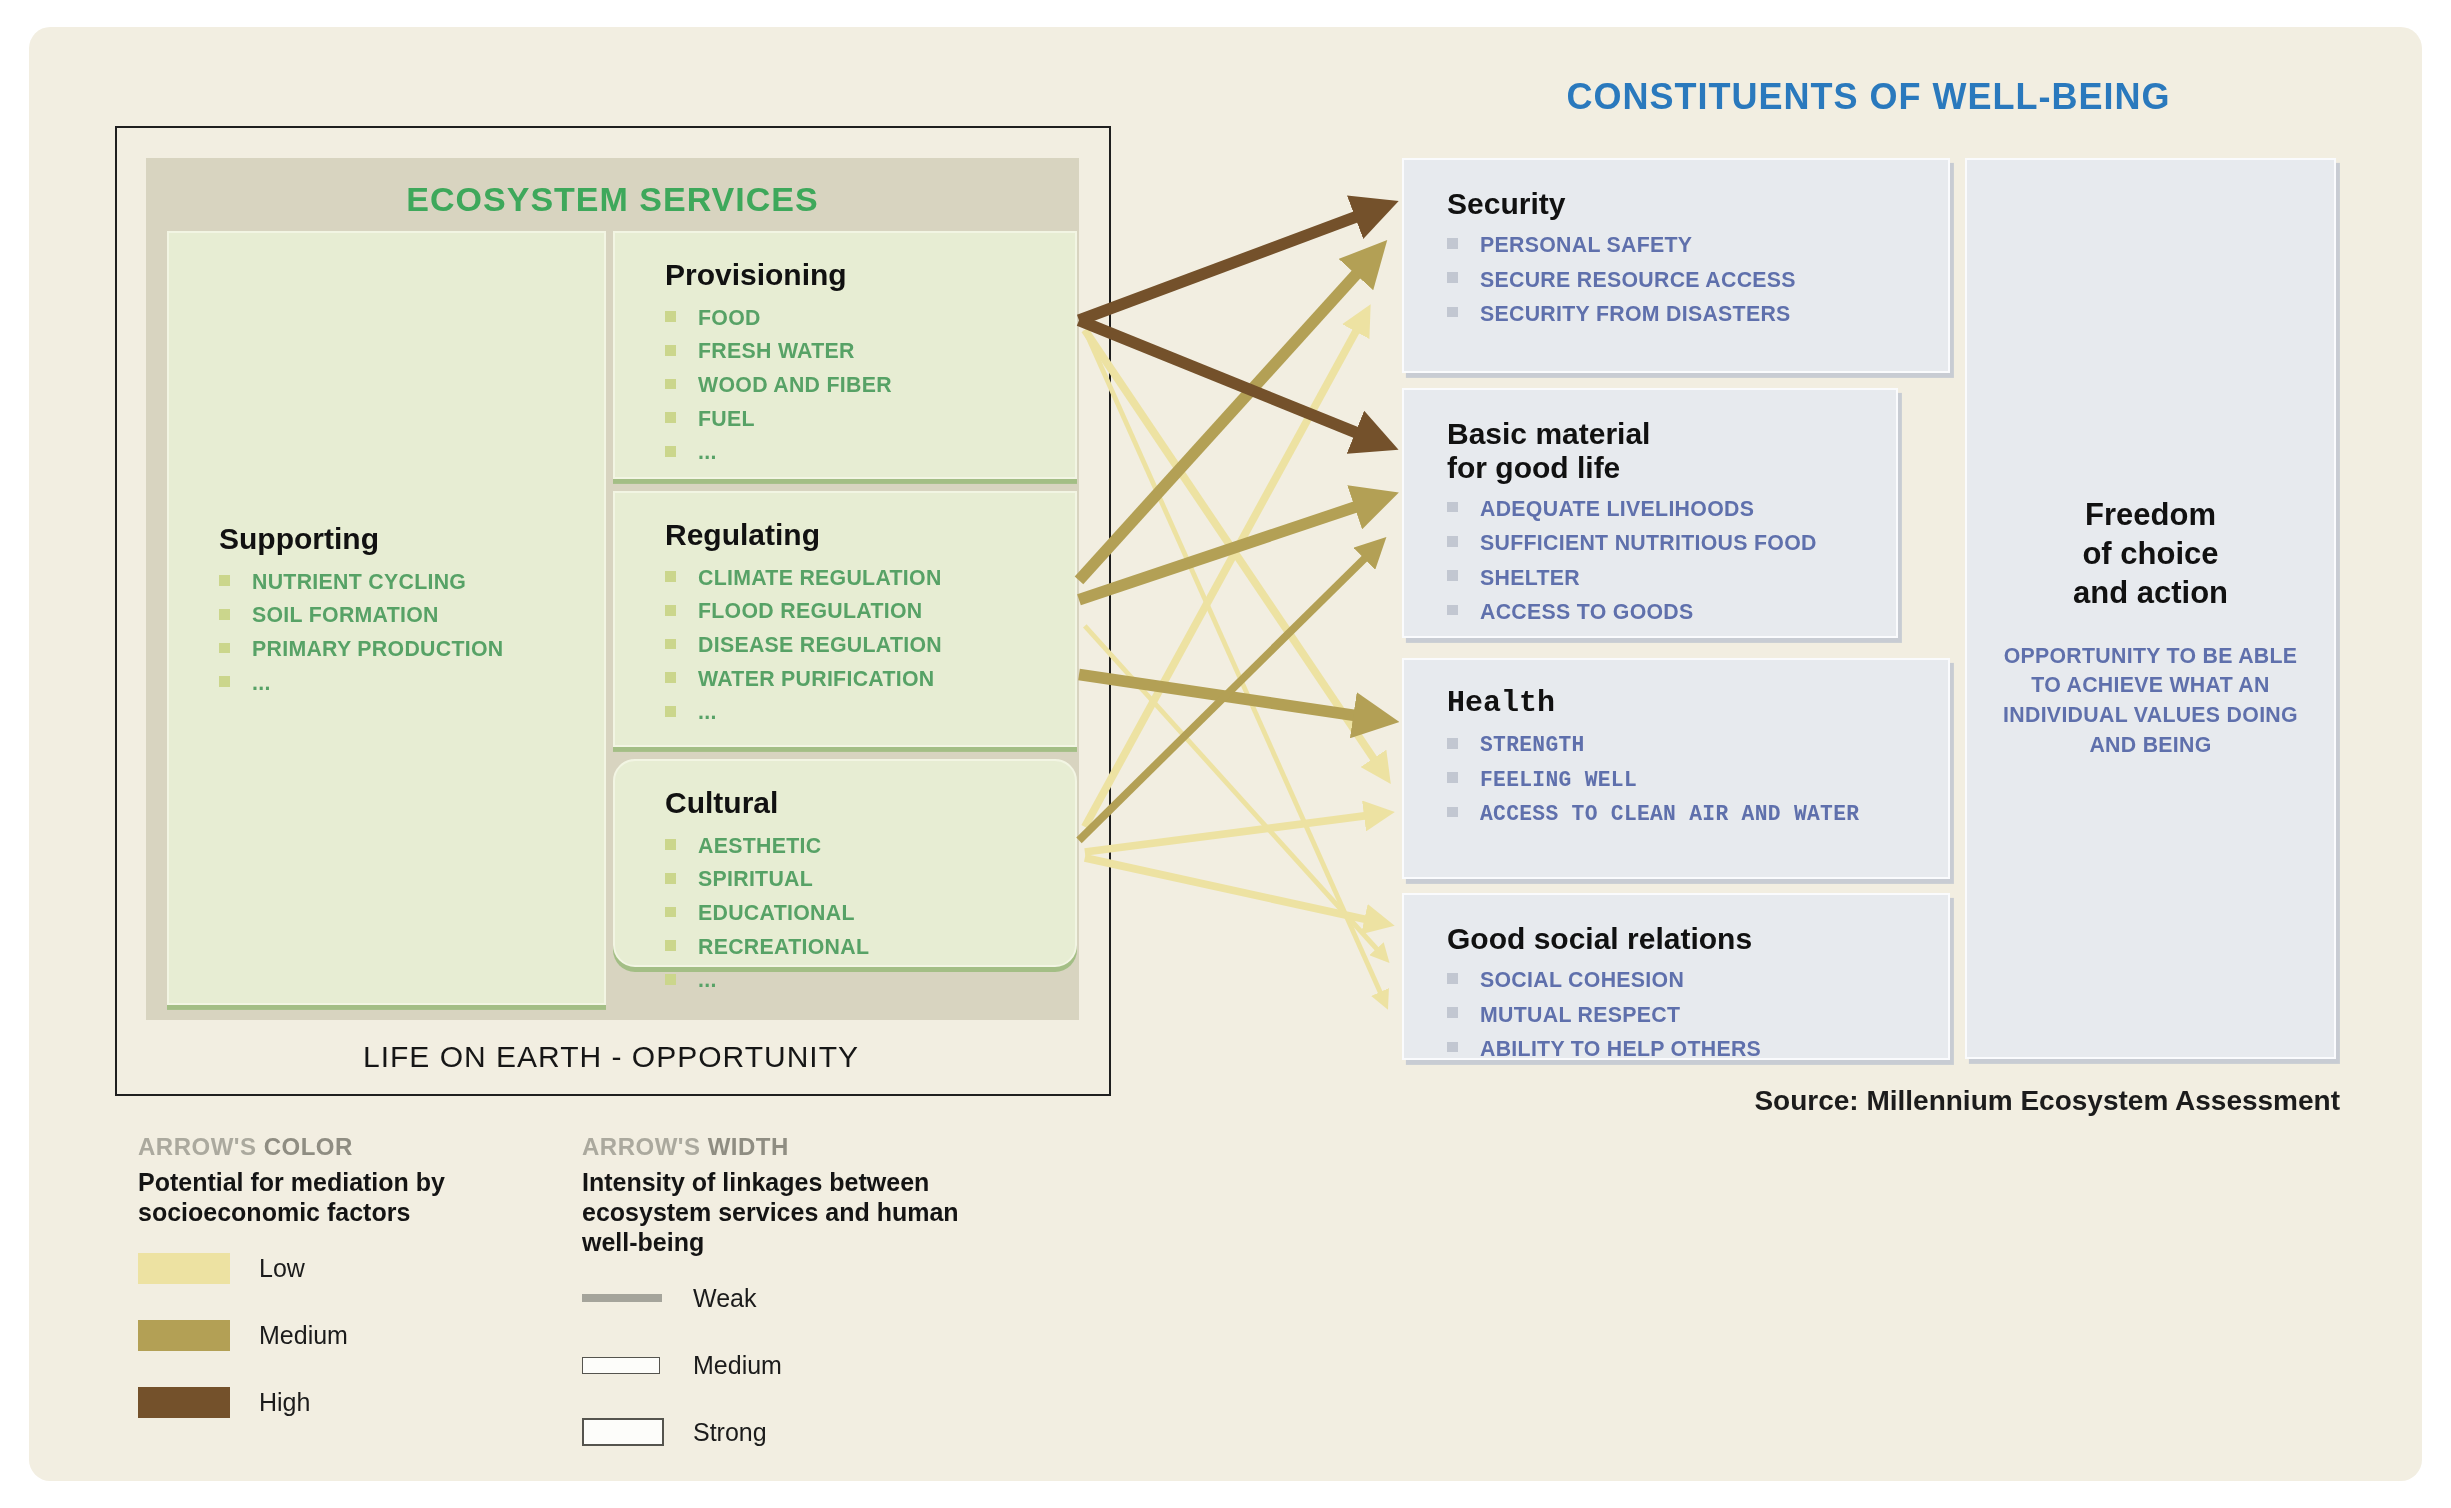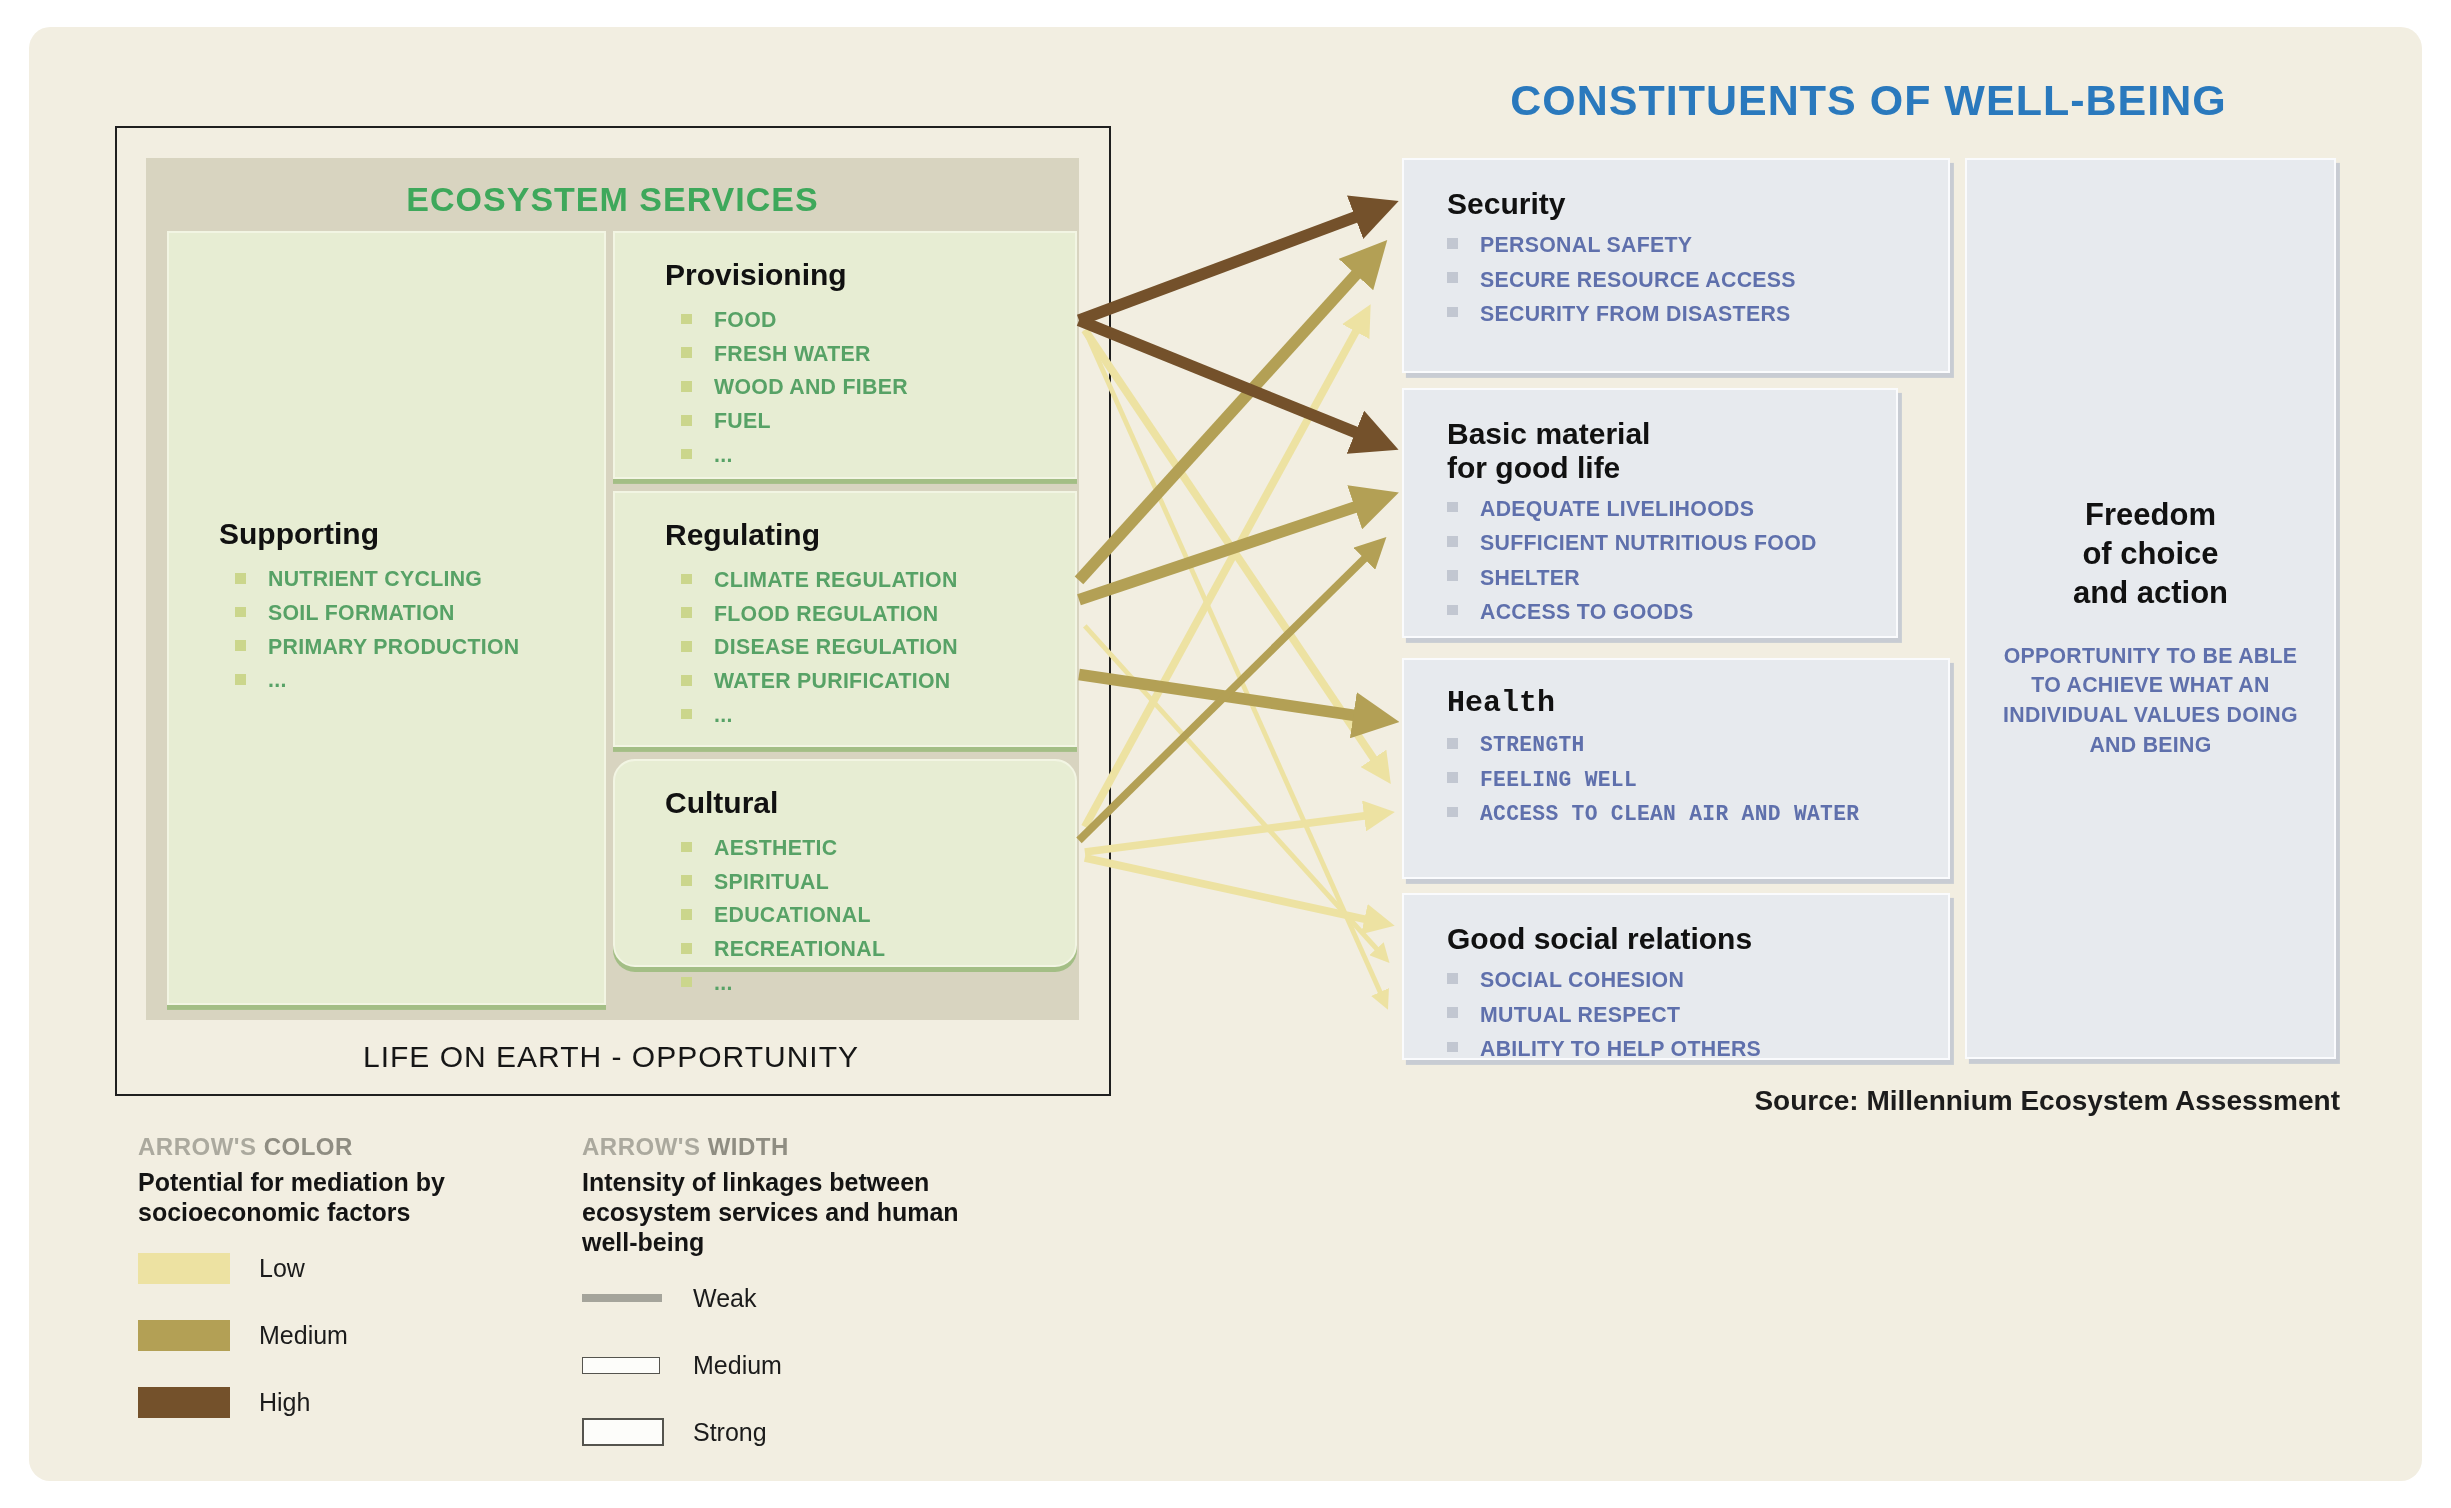--- a/index.html
+++ b/index.html
@@ -28,36 +28,36 @@
     position:absolute;background:#E7EDD3;border:2.9px solid #F2F5E3;
     box-shadow:0 4.9px 0 #A3BE85;box-sizing:border-box;
   }
   #box-supporting{left:167px;top:231px;width:439px;height:774px;display:flex;flex-direction:column;justify-content:center;}
   #box-provisioning{left:613px;top:231px;width:464px;height:248px;}
   #box-regulating{left:613px;top:491px;width:464px;height:256px;}
   #box-cultural{left:613px;top:759px;width:464px;height:208px;border-radius:22px;}
   .svc-inner{padding:25px 19.4px 9.7px 50px;}
   #box-supporting .svc-inner{padding-top:0;}
   .svc-title{font-size:30px;font-weight:700;color:#111;margin:0 0 13.6px 0;}
-  .svc-list{list-style:none;margin:16px;padding:0;}
+  .svc-list{list-style:none;margin:0;padding:0;}
   .svc-list li{
     position:relative;padding-left:33px;margin-bottom:8.7px;
     font-size:21.3px;font-weight:700;color:#57A266;letter-spacing:0.3px;
   }
   .svc-list .blt{
     position:absolute;left:0;top:5.8px;width:10.7px;height:10.7px;background:#CBD68C;
   }
   #eco-footer{
     position:absolute;left:115px;top:1040px;width:992px;text-align:center;
     font-size:30px;font-weight:400;color:#161616;letter-spacing:1px;
   }
   
   #wb-title{
     position:absolute;left:1402px;top:76px;width:933px;text-align:center;
-    font-size:43px;font-weight:700;letter-spacing:1px;color:#2A79BD;
+    font-size:36px;font-weight:700;letter-spacing:1px;color:#2A79BD;
   }
   .wb-box{
     position:absolute;background:#E7EAEE;border:2.9px solid #FAFBFD;
     box-shadow:3.9px 4.9px 0 #C8CCD3;box-sizing:border-box;
   }
   #box-security{left:1402px;top:158px;width:548px;height:215px;}
   #box-basic{left:1402px;top:388px;width:496px;height:250px;}
   #box-health{left:1402px;top:658px;width:548px;height:221px;font-family:Liberation Mono, monospace;}
   #box-social{left:1402px;top:893px;width:548px;height:167px;}
   .wb-inner{padding:27px 17.5px 9.7px 43px;}

